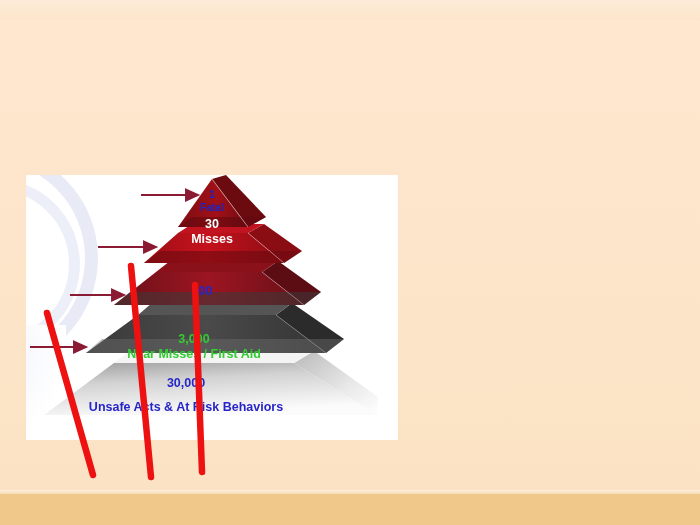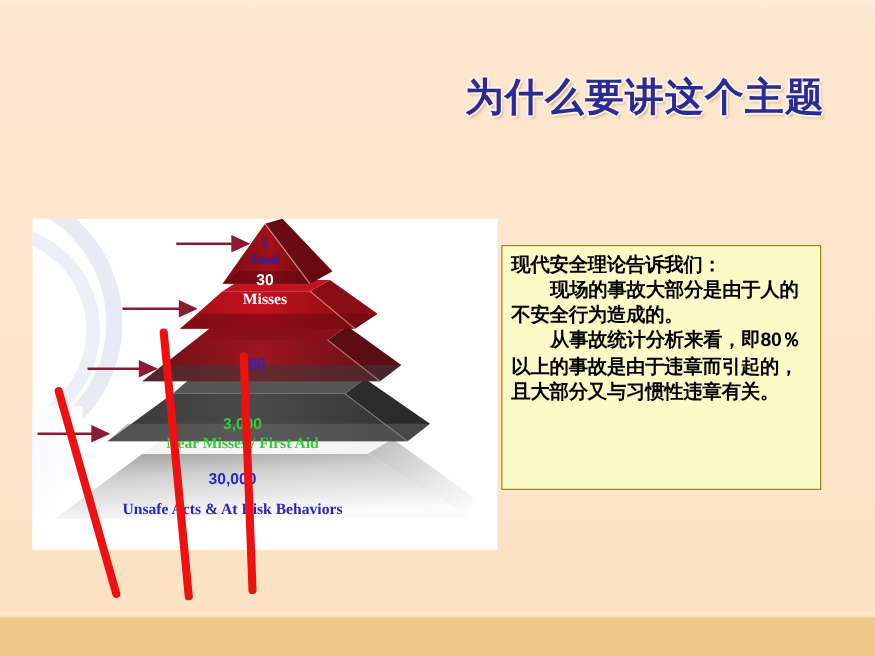--- a/index.html
+++ b/index.html
@@ -56,21 +56,21 @@
 
   
   .plabel{position:absolute;text-align:center;white-space:nowrap;font-weight:bold;line-height:1.05;}
   .l-fatal{left:186px;top:15px;transform:translateX(-50%);color:#2626c8;font-size:10px;
      text-shadow:0 0 1px rgba(0,0,0,.35);}
   .l-serious{left:186px;top:43px;transform:translateX(-50%);color:#ffffff;font-size:12.5px;}
   .l-record{left:176px;top:110px;transform:translateX(-50%);color:#2626c8;font-size:12.5px;}
   .l-near{left:168px;top:158px;transform:translateX(-50%);color:#33cc33;font-size:12.5px;}
   .l-unsafe{left:160px;top:202px;transform:translateX(-50%);color:#2626c8;font-size:12.5px;}
   .plabel .num{display:block;}
-  .plabel .txt{display:block;margin-top:2px;font-family:Liberation Serif, serif;}
+  .plabel .txt{display:block;margin-top:2px;}
   .l-unsafe .txt{margin-top:11px;}
 
   
   .arrows{position:absolute;left:0;top:0;width:372px;height:265px;}
 
   
   .strikes{position:absolute;left:0;top:0;width:700px;height:525px;pointer-events:none;}
 
   
   .textbox{
@@ -93,21 +93,20 @@
 </head>
 <body>
 
 <div id="slide">
 
   <div class="bg-main"></div>
   <div class="bg-hilite"></div>
   <div class="bg-bottom-sep"></div>
   <div class="bg-bottom-bar"></div>
 
-  <div class="title">为什么要讲这个主题</div>
 
   <div class="picture-panel">
 
     <div class="wm">
       <div class="wm-arc wm-a1"></div>
       <div class="wm-arc wm-a2"></div>
 
       <div class="wm-blob"></div>
     </div>
 
@@ -209,19 +208,14 @@
   </div>
 
   <svg class="strikes" viewBox="0 0 700 525">
     <g stroke="#ee1111" stroke-width="6.5" stroke-linecap="round">
       <line x1="131" y1="266" x2="151" y2="477"></line>
       <line x1="195" y1="285" x2="202" y2="472"></line>
       <line x1="47" y1="313" x2="93" y2="475"></line>
     </g>
   </svg>
 
-  <div class="textbox">
-    <p>现代安全理论告诉我们：</p>
-    <p class="indent">现场的事故大部分是由于人的不安全行为造成的。</p>
-    <p class="indent">从事故统计分析来看，即80％以上的事故是由于违章而引起的，且大部分又与习惯性违章有关。</p>
-  </div>
 
 </div>
 
 </body></html>

